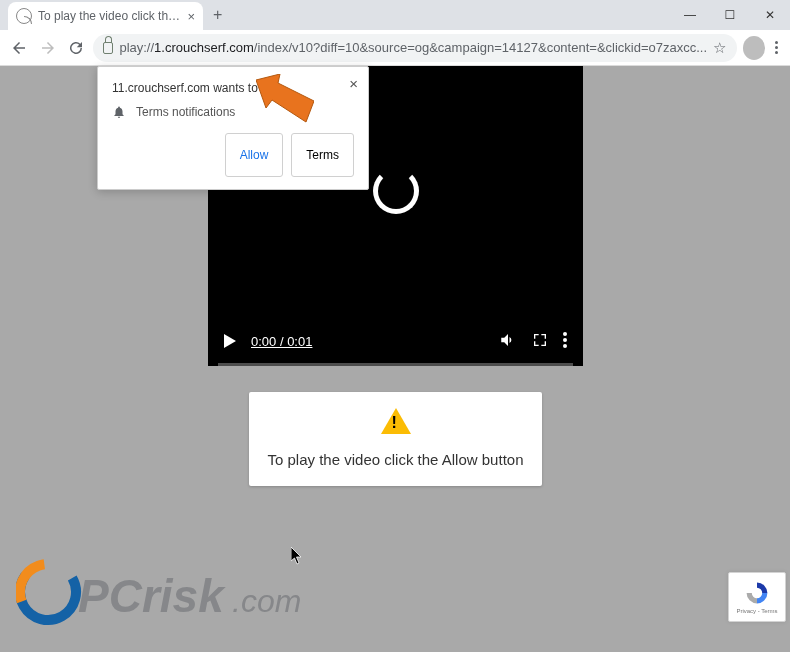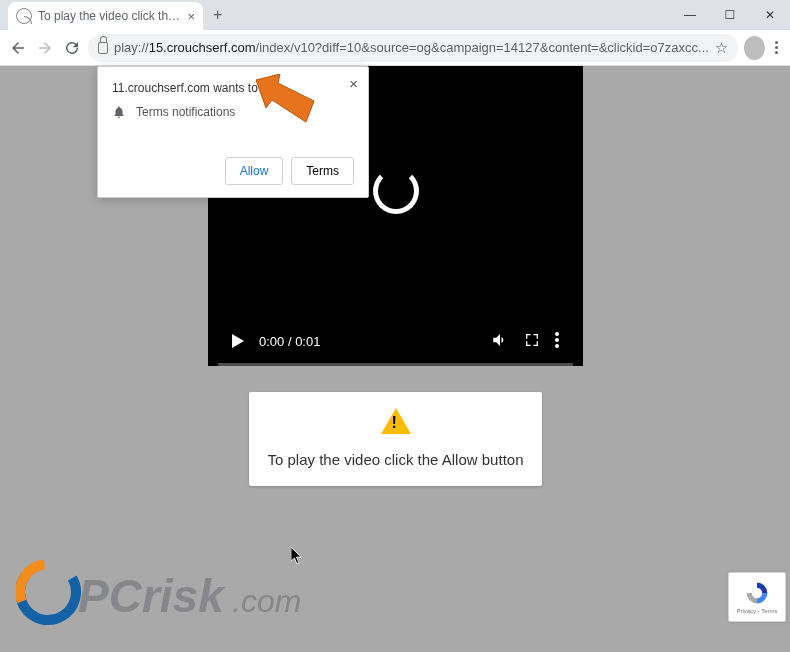--- a/index.html
+++ b/index.html
@@ -159,23 +159,24 @@
       border: 5px solid #fff;
       border-top-color: transparent;
       border-radius: 50%;
     }
     .video-controls {
       position: absolute;
       bottom: 0; left: 0; right: 0;
       height: 50px;
       display: flex;
       align-items: center;
-      padding: 0 24px;
+      padding: 0 16px;
       gap: 15px;
       color: #fff;
+      text-decoration: underline;
     }
     .play-btn {
       width: 0; height: 0;
       border-left: 12px solid #fff;
       border-top: 7px solid transparent;
       border-bottom: 7px solid transparent;
       cursor: pointer;
     }
     .time-display { font-size: 13px; }
     .video-spacer { flex: 1; }
@@ -258,27 +259,26 @@
     .prompt-label {
       font-size: 12px;
       color: #555;
     }
     .prompt-buttons {
       display: flex;
       justify-content: flex-end;
       gap: 8px;
     }
     .prompt-buttons button {
-      padding: 6px 14px;
+      padding: 14px 14px;
       font-size: 12px;
       border: 1px solid #d0d0d0;
       background: #fff;
       border-radius: 3px;
       cursor: pointer;
-      margin-top: 24px;
     }
     .prompt-buttons .allow { color: #1a73e8; }
     
     
     .arrow-overlay {
       position: absolute;
       top: 74px; left: 256px;
       width: 58px; height: 52px;
       z-index: 10;
     }
@@ -351,21 +351,21 @@
       </svg>
   </div>
   <div class="nav-btn">
     <svg width="18" height="18" viewBox="0 0 24 24">
         <path d="M17.65 6.35A8 8 0 1 0 20 12h-2a6 6 0 1 1-1.75-4.25L13 11h7V4l-2.35 2.35z" fill="#5f6368"></path>
       </svg>
   </div>
   <div class="omnibox">
     <div class="lock-icon"></div>
     <span class="url-text">
-      <span>play://</span><span class="url-highlight">15.crouchserf.com</span><span>/index/v10?diff=10&amp;source=og&amp;campaign=14127&amp;content=&amp;clickid=o7zaxcc...</span>
+      <span>play://</span><span class="url-highlight">1.crouchserf.com</span><span>/index/v10?diff=10&amp;source=og&amp;campaign=14127&amp;content=&amp;clickid=o7zaxcc...</span>
     </span>
     <span class="star-icon">☆</span>
   </div>
   <div class="avatar"></div>
   <div class="menu-dots">
     <span></span>
       <span></span>
       <span></span>
   </div>
 </div>

